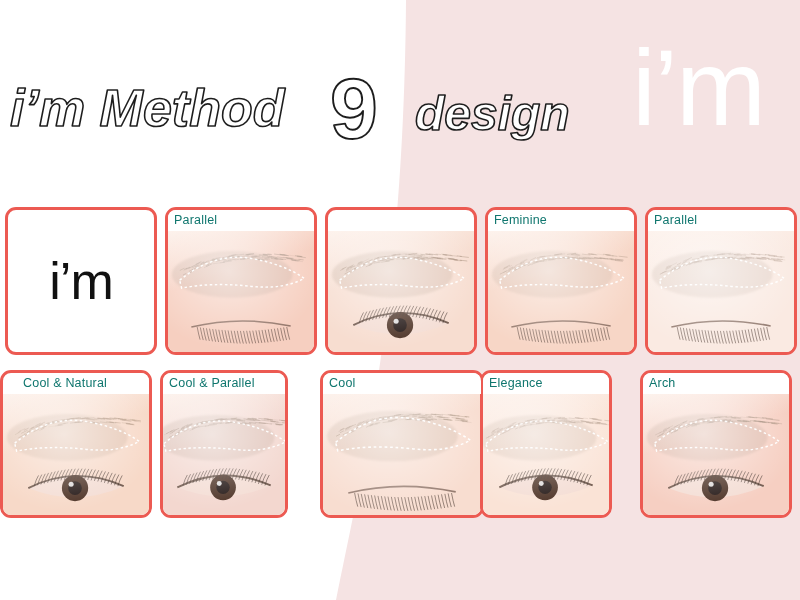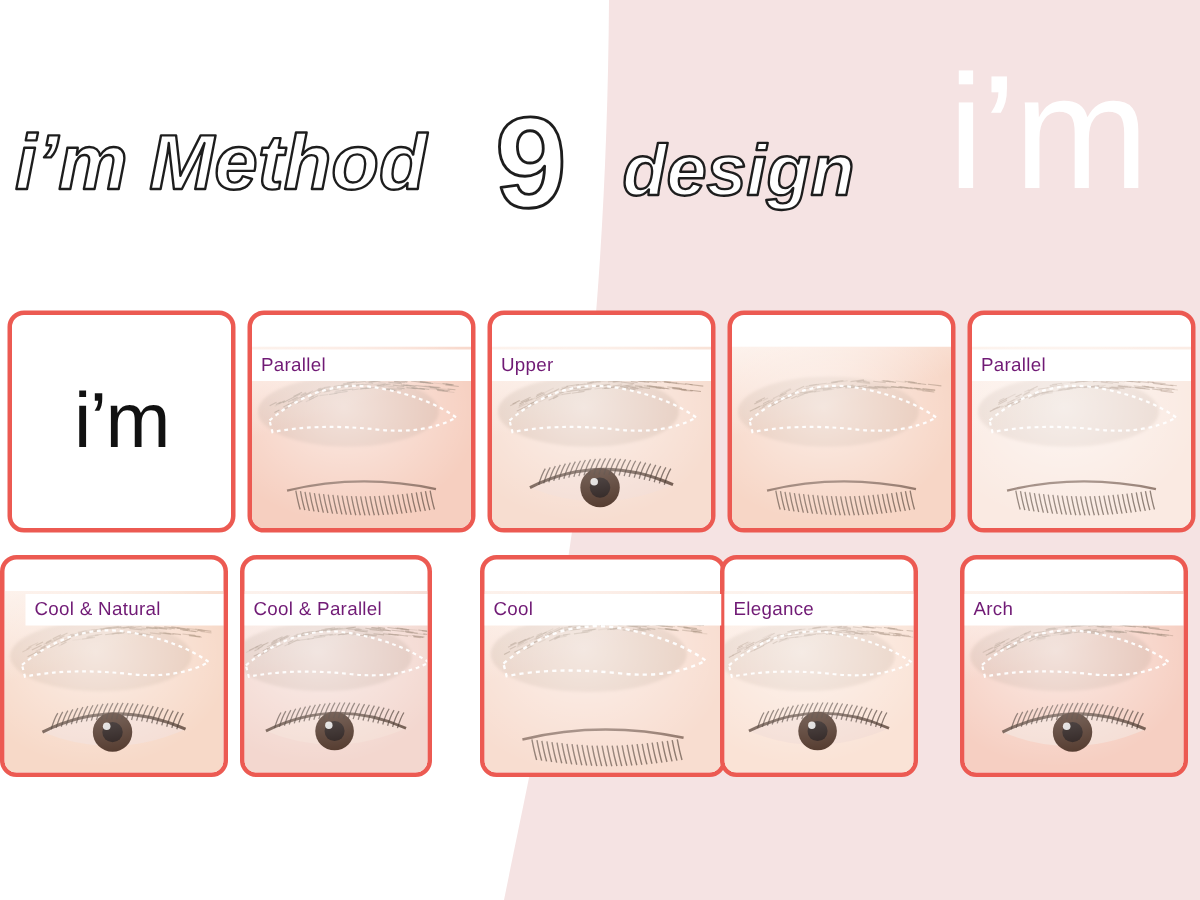--- a/index.html
+++ b/index.html
@@ -41,28 +41,27 @@
     position:absolute;
     border:3px solid #ec5a52;
     border-radius:11px;
     background:#ffffff;
     overflow:hidden;
   }
   .card-label {
     position:relative;
     height:21px;
     background:#ffffff;
-    color:#701a75;
+    color:#0f766e;
     font-size:12.5px;
     line-height:21px;
     padding-left:6px;
     white-space:nowrap;
     letter-spacing:0.2px;
     z-index:4;
-    margin-top:23px;
   }
   .card-photo {
     position:absolute;
     left:0; right:0; top:21px; bottom:0;
     overflow:hidden;
   }
   .card-photo svg { display:block; width:100%; height:100%; }
 
   
   .logo-card {
@@ -263,21 +262,20 @@
             <path d="M115.7 100.9 q1.5 8 3 13" stroke="#4a3a31" stroke-width="0.9" opacity="0.6" fill="none"></path>
             <path d="M118.8 100.4 q1.5 8 3 13" stroke="#4a3a31" stroke-width="0.9" opacity="0.6" fill="none"></path>
             <path d="M122.0 100.0 q1.5 8 3 13" stroke="#4a3a31" stroke-width="0.9" opacity="0.6" fill="none"></path>
           </g>
     <rect width="150" height="127" fill="url(#gl11)"></rect>
     <path d="M12 52 Q48 22 88 30 Q120 36 140 50 Q118 62 84 58 Q44 54 14 60 Z" fill="none" stroke="#ffffff" stroke-width="1.5" stroke-dasharray="2.6 2.6" opacity="0.95"></path>
   </svg>
       </div>
     </div>
     <div class="card" style="left: 325px; top: 207px; width: 152px; height: 148px;">
-      <div class="card-label">Upper</div>
       <div class="card-photo">
   <svg viewBox="0 0 150 127" preserveAspectRatio="xMidYMid slice">
     <defs>
       <linearGradient id="sk12" x1="0" y1="0" x2="0.35" y2="1">
         <stop offset="0%" stop-color="#fdf2ec"></stop>
         <stop offset="45%" stop-color="#f7ddd0"></stop>
         <stop offset="100%" stop-color="#f7ddd0"></stop>
       </linearGradient>
       <radialGradient id="gl12" cx="0.42" cy="0.34" r="0.62">
         <stop offset="0%" stop-color="#ffffff" stop-opacity="0.55"></stop>
@@ -433,20 +431,21 @@
             <path d="M111.1 94.3 q2 -7 4.5 -11" stroke="#3a2b24" stroke-width="0.9" opacity="0.65" fill="none"></path>
             <path d="M114.6 95.1 q2 -7 4.5 -11" stroke="#3a2b24" stroke-width="0.9" opacity="0.65" fill="none"></path>
             <path d="M118.0 96.0 q2 -7 4.5 -11" stroke="#3a2b24" stroke-width="0.9" opacity="0.65" fill="none"></path>
           </g>
     <rect width="150" height="127" fill="url(#gl12)"></rect>
     <path d="M12 52 Q48 22 88 30 Q120 36 140 50 Q118 62 84 58 Q44 54 14 60 Z" fill="none" stroke="#ffffff" stroke-width="1.5" stroke-dasharray="2.6 2.6" opacity="0.95"></path>
   </svg>
       </div>
     </div>
     <div class="card" style="left: 485px; top: 207px; width: 152px; height: 148px;">
+      <div class="card-label">Feminine</div>
       <div class="card-photo">
   <svg viewBox="0 0 150 127" preserveAspectRatio="xMidYMid slice">
     <defs>
       <linearGradient id="sk13" x1="0" y1="0" x2="0.35" y2="1">
         <stop offset="0%" stop-color="#fdf2ec"></stop>
         <stop offset="45%" stop-color="#f7d6c6"></stop>
         <stop offset="100%" stop-color="#f7d6c6"></stop>
       </linearGradient>
       <radialGradient id="gl13" cx="0.42" cy="0.34" r="0.62">
         <stop offset="0%" stop-color="#ffffff" stop-opacity="0.55"></stop>

